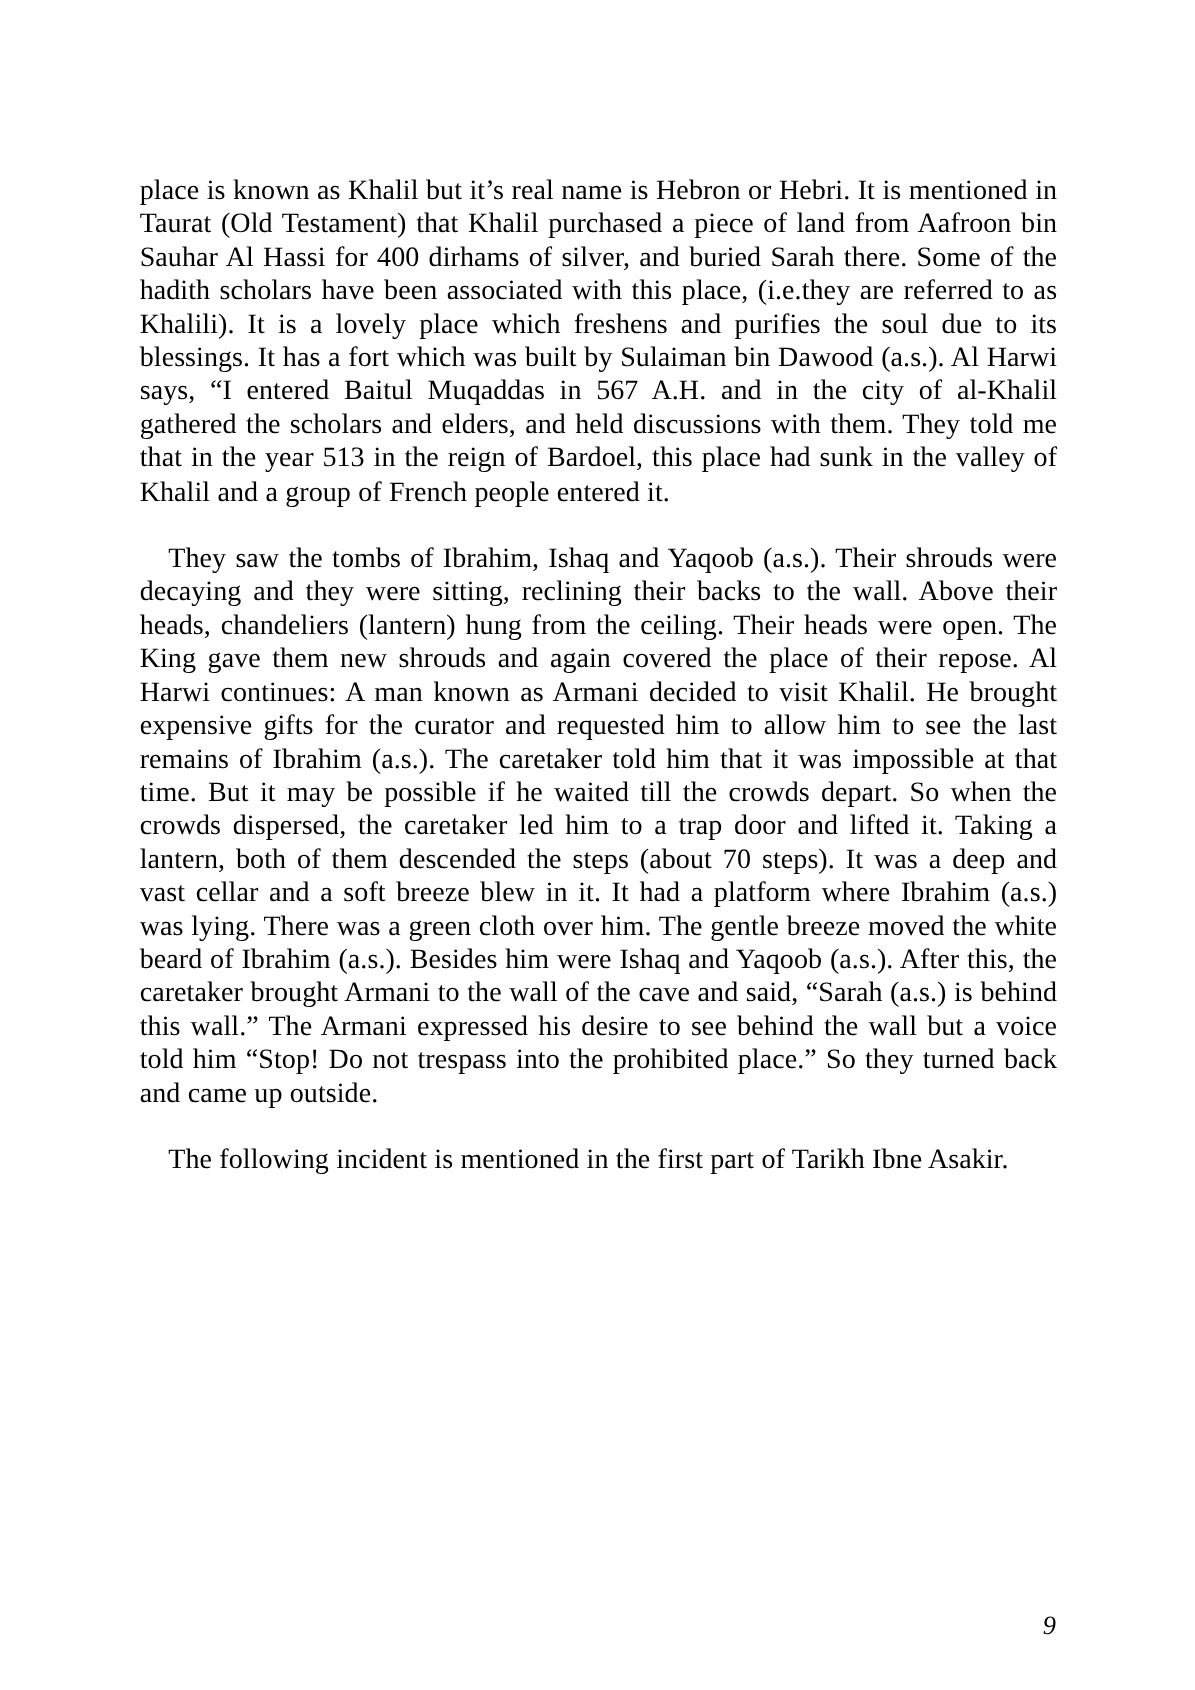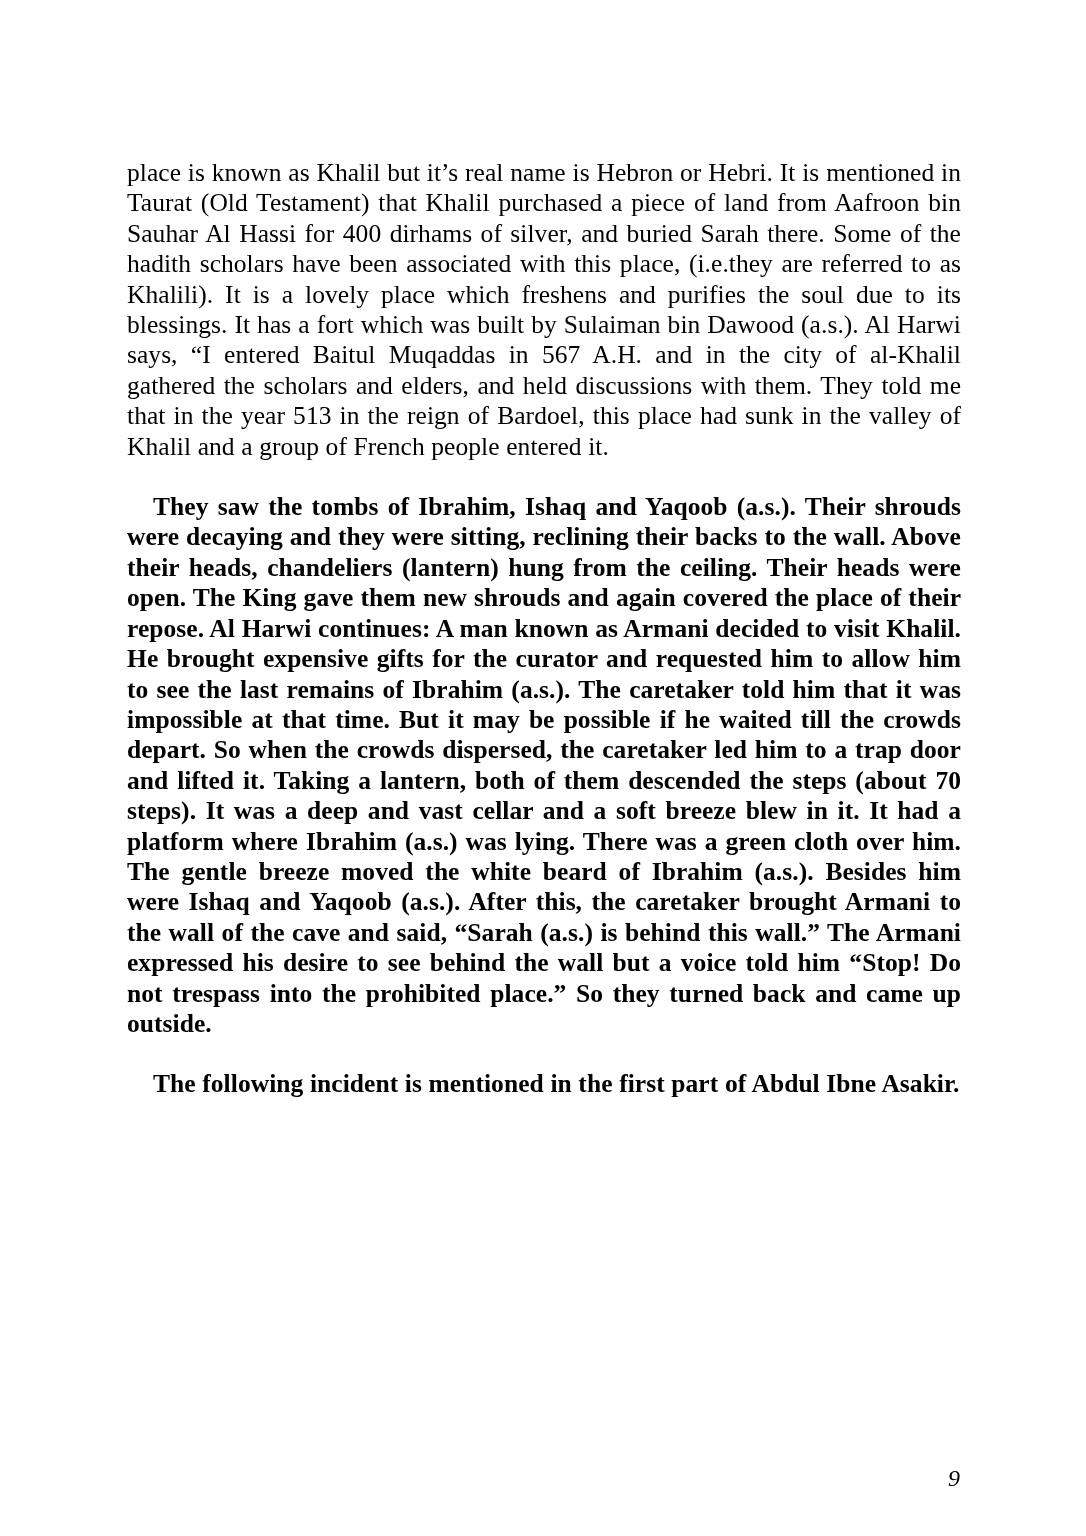--- a/index.html
+++ b/index.html
@@ -32,21 +32,20 @@
     line-height: 30.4px;
     text-align: justify;
     text-justify: inter-word;
     margin: 0;
     letter-spacing: 0.05px;
     word-spacing: 0.2px;
     hyphens: none;
   }
   .para.indent {
     text-indent: 26px;
-    font-weight: bold;
   }
   .gap-normal { height: 30px; }
   .gap-wide   { height: 56px; }
 
   .folio {
     position: absolute;
     right: 126px;
     bottom: 78px;
     font-size: 24px;
     font-style: italic;
@@ -61,21 +60,21 @@
 <div class="page">
 
   <div class="text-block">
 
     <p class="para">place is known as Khalil but it’s real name is Hebron or Hebri. It is mentioned in Taurat (Old Testament) that Khalil purchased a piece of land from Aafroon bin Sauhar Al Hassi for 400 dirhams of silver, and buried Sarah there. Some of the hadith scholars have been associated with this place, (i.e.they are referred to as Khalili). It is a lovely place which freshens and purifies the soul due to its blessings. It has a fort which was built by Sulaiman bin Dawood (a.s.). Al Harwi says, “I entered Baitul Muqaddas in 567 A.H. and in the city of al-Khalil gathered the scholars and elders, and held discussions with them. They told me that in the year 513 in the reign of Bardoel, this place had sunk in the valley of Khalil and a group of French people entered it.</p>
     <div class="gap-normal"></div>
 
     <p class="para indent">They saw the tombs of Ibrahim, Ishaq and Yaqoob (a.s.). Their shrouds were decaying and they were sitting, reclining their backs to the wall. Above their heads, chandeliers (lantern) hung from the ceiling. Their heads were open. The King gave them new shrouds and again covered the place of their repose. Al Harwi continues: A man known as Armani decided to visit Khalil. He brought expensive gifts for the curator and requested him to allow him to see the last remains of Ibrahim (a.s.). The caretaker told him that it was impossible at that time. But it may be possible if he waited till the crowds depart. So when the crowds dispersed, the caretaker led him to a trap door and lifted it. Taking a lantern, both of them descended the steps (about 70 steps). It was a deep and vast cellar and a soft breeze blew in it. It had a platform where Ibrahim (a.s.) was lying. There was a green cloth over him. The gentle breeze moved the white beard of Ibrahim (a.s.). Besides him were Ishaq and Yaqoob (a.s.). After this, the caretaker brought Armani to the wall of the cave and said, “Sarah (a.s.) is behind this wall.” The Armani expressed his desire to see behind the wall but a voice told him “Stop! Do not trespass into the prohibited place.” So they turned back and came up outside.</p>
     <div class="gap-normal"></div>
 
-    <p class="para indent">The following incident is mentioned in the first part of Abdul Ibne Asakir.</p>
+    <p class="para indent">The following incident is mentioned in the first part of Tarikh Ibne Asakir.</p>
     <div class="gap-wide"></div>
 
 
   </div>
 
   <div class="folio">9</div>
 
 </div>
 
 </body></html>

